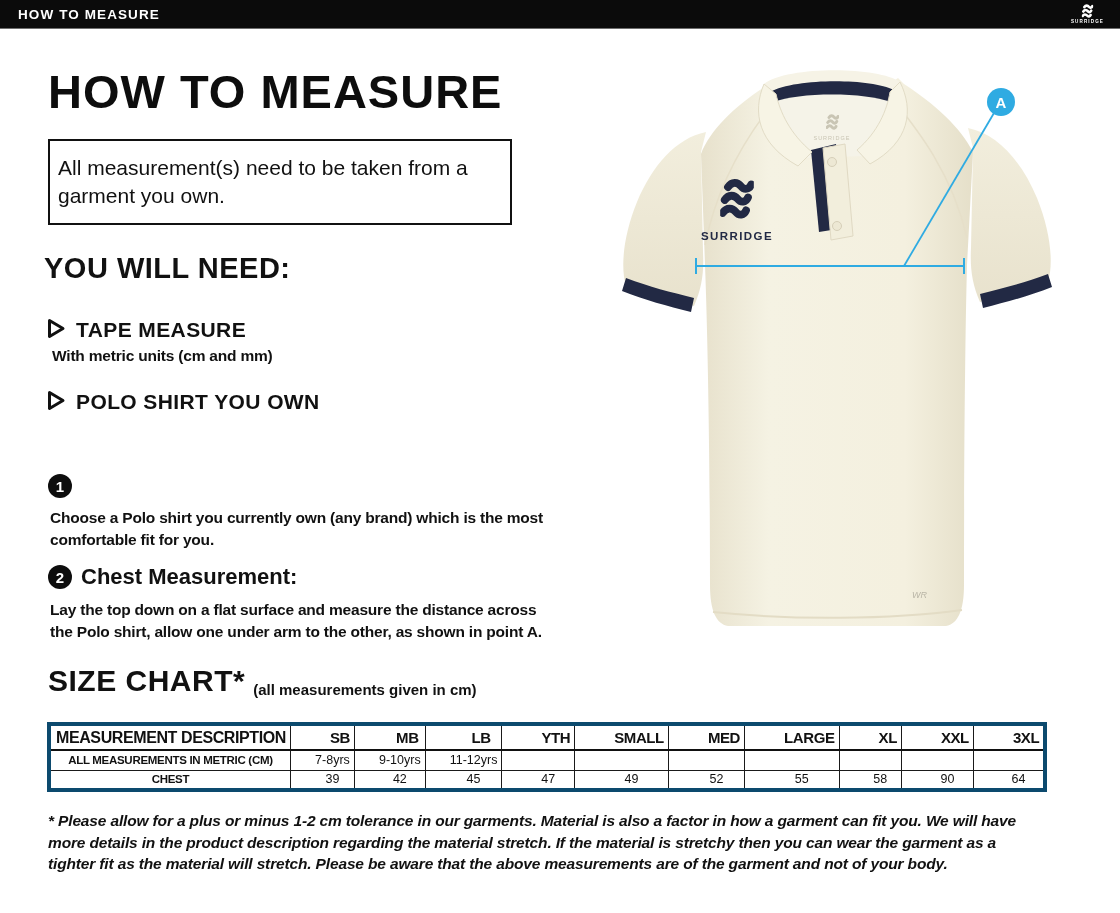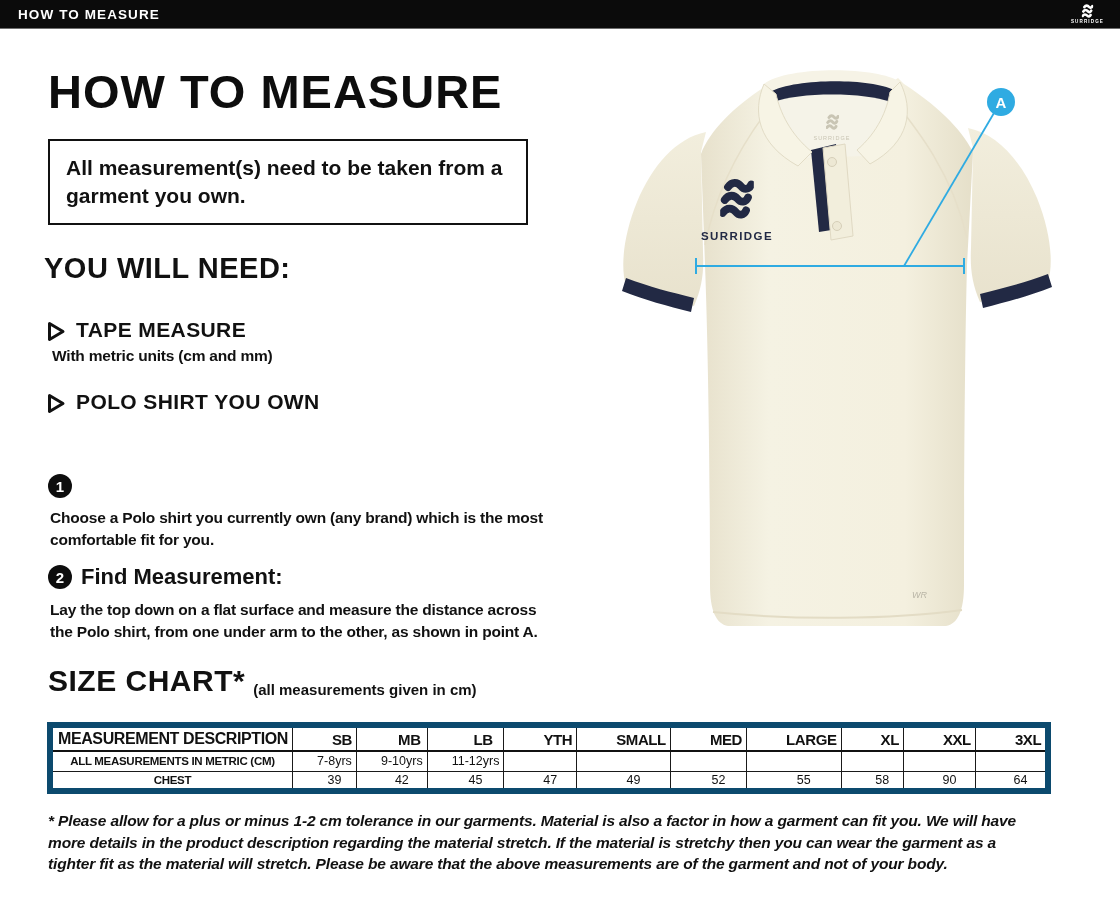--- a/index.html
+++ b/index.html
@@ -11,40 +11,40 @@
           display:flex;align-items:center;justify-content:space-between;
           border-bottom:1px solid #6e6e6e;box-sizing:border-box;}
   .topbar-title{margin-left:18px;color:#fff;font-size:13.5px;font-weight:700;letter-spacing:1.1px;}
   .topbar-logo{margin-right:16px;display:flex;flex-direction:column;align-items:center;color:#fff;line-height:1;}
   .topbar-logo .glyph{width:17px;height:15px;color:#fff;}
   .topbar-logo .word{font-size:4.6px;font-weight:700;letter-spacing:1.1px;color:#fff;margin-top:1px;}
 
   
   .h1{position:absolute;left:48px;top:64px;font-size:47px;font-weight:700;letter-spacing:1px;color:#0d0d0d;}
   .notice{position:absolute;left:48px;top:139px;width:444px;border:2.5px solid #111;
-          padding:13px 16px;font-size:21px;font-weight:700;line-height:28px;white-space:pre-line;}
+          padding:13px 8px;font-size:21px;font-weight:400;line-height:28px;white-space:pre-line;}
   .need-head{position:absolute;left:44px;top:252px;font-size:29px;font-weight:700;letter-spacing:.5px;}
-  .need-item{position:absolute;left:47px;display:flex;align-items:flex-end;gap:10px;}
+  .need-item{position:absolute;left:47px;display:flex;align-items:flex-start;gap:10px;}
   .need-item .t{font-size:21px;font-weight:700;letter-spacing:.4px;}
   .tri{width:19px;height:21px;flex:0 0 auto;}
   .need-desc{position:absolute;font-size:15.5px;font-weight:700;letter-spacing:-.2px;}
   .step{position:absolute;left:48px;display:flex;align-items:center;gap:9px;}
   .badge{width:24px;height:24px;border-radius:50%;background:#0d0d0d;color:#fff;
          display:flex;align-items:center;justify-content:center;font-size:15px;font-weight:700;flex:0 0 auto;}
   .step .t{font-size:22px;font-weight:700;}
   .step-desc{position:absolute;left:50px;font-size:15.5px;font-weight:700;line-height:21.5px;
              letter-spacing:-.2px;white-space:pre-line;}
 
   .sc-head{position:absolute;left:48px;top:664px;display:flex;align-items:flex-end;gap:8px;}
   .sc-head .t{font-size:30px;font-weight:700;letter-spacing:.5px;}
   .sc-head .s{font-size:15px;font-weight:700;}
 
   
   table.size{position:absolute;left:47px;top:722px;border-collapse:collapse;
-             border:6px solid #0c4a6e;table-layout:fixed;}
+             border:4px solid #0c4a6e;table-layout:fixed;}
   table.size th,table.size td{border:1px solid #1a1a1a;padding:0 4px;box-sizing:border-box;
              overflow:hidden;white-space:nowrap;}
   table.size th{height:26px;font-size:15px;font-weight:700;letter-spacing:-.4px;text-align:center;
              border-bottom:2px solid #111;padding-left:39px;}
   table.size th.desc{text-align:left;padding-left:5px;font-size:16px;}
   table.size td{height:20px;font-size:12.5px;font-weight:400;text-align:center;padding-left:24px;}
   table.size td.rowlabel{text-align:center;padding-left:4px;font-size:11.5px;font-weight:700;letter-spacing:-.3px;}
 
   .footnote{position:absolute;left:48px;top:810px;width:1062px;font-size:15.5px;font-weight:700;
             font-style:italic;line-height:21.5px;letter-spacing:-.15px;white-space:pre-line;}
@@ -102,24 +102,24 @@
   </div>
 
   <div class="step" style="top:474px">
     <span class="badge">1</span>
   </div>
   <div class="step-desc" style="top:507px">Choose a Polo shirt you currently own (any brand) which is the most
 comfortable fit for you.</div>
 
   <div class="step" style="top:564px">
     <span class="badge">2</span>
-    <span class="t">Find Measurement:</span>
+    <span class="t">Chest Measurement:</span>
   </div>
   <div class="step-desc" style="top:599px">Lay the top down on a flat surface and measure the distance across
-the Polo shirt, from one under arm to the other, as shown in point A.</div>
+the Polo shirt, allow one under arm to the other, as shown in point A.</div>
 
   <div class="sc-head">
     <span class="t">SIZE CHART*</span>
     <span class="s">(all measurements given in cm)</span>
   </div>
 
   <table class="size">
     <colgroup id="sc-cols">
         <col style="width: 235px;">
         <col style="width: 52px;">

